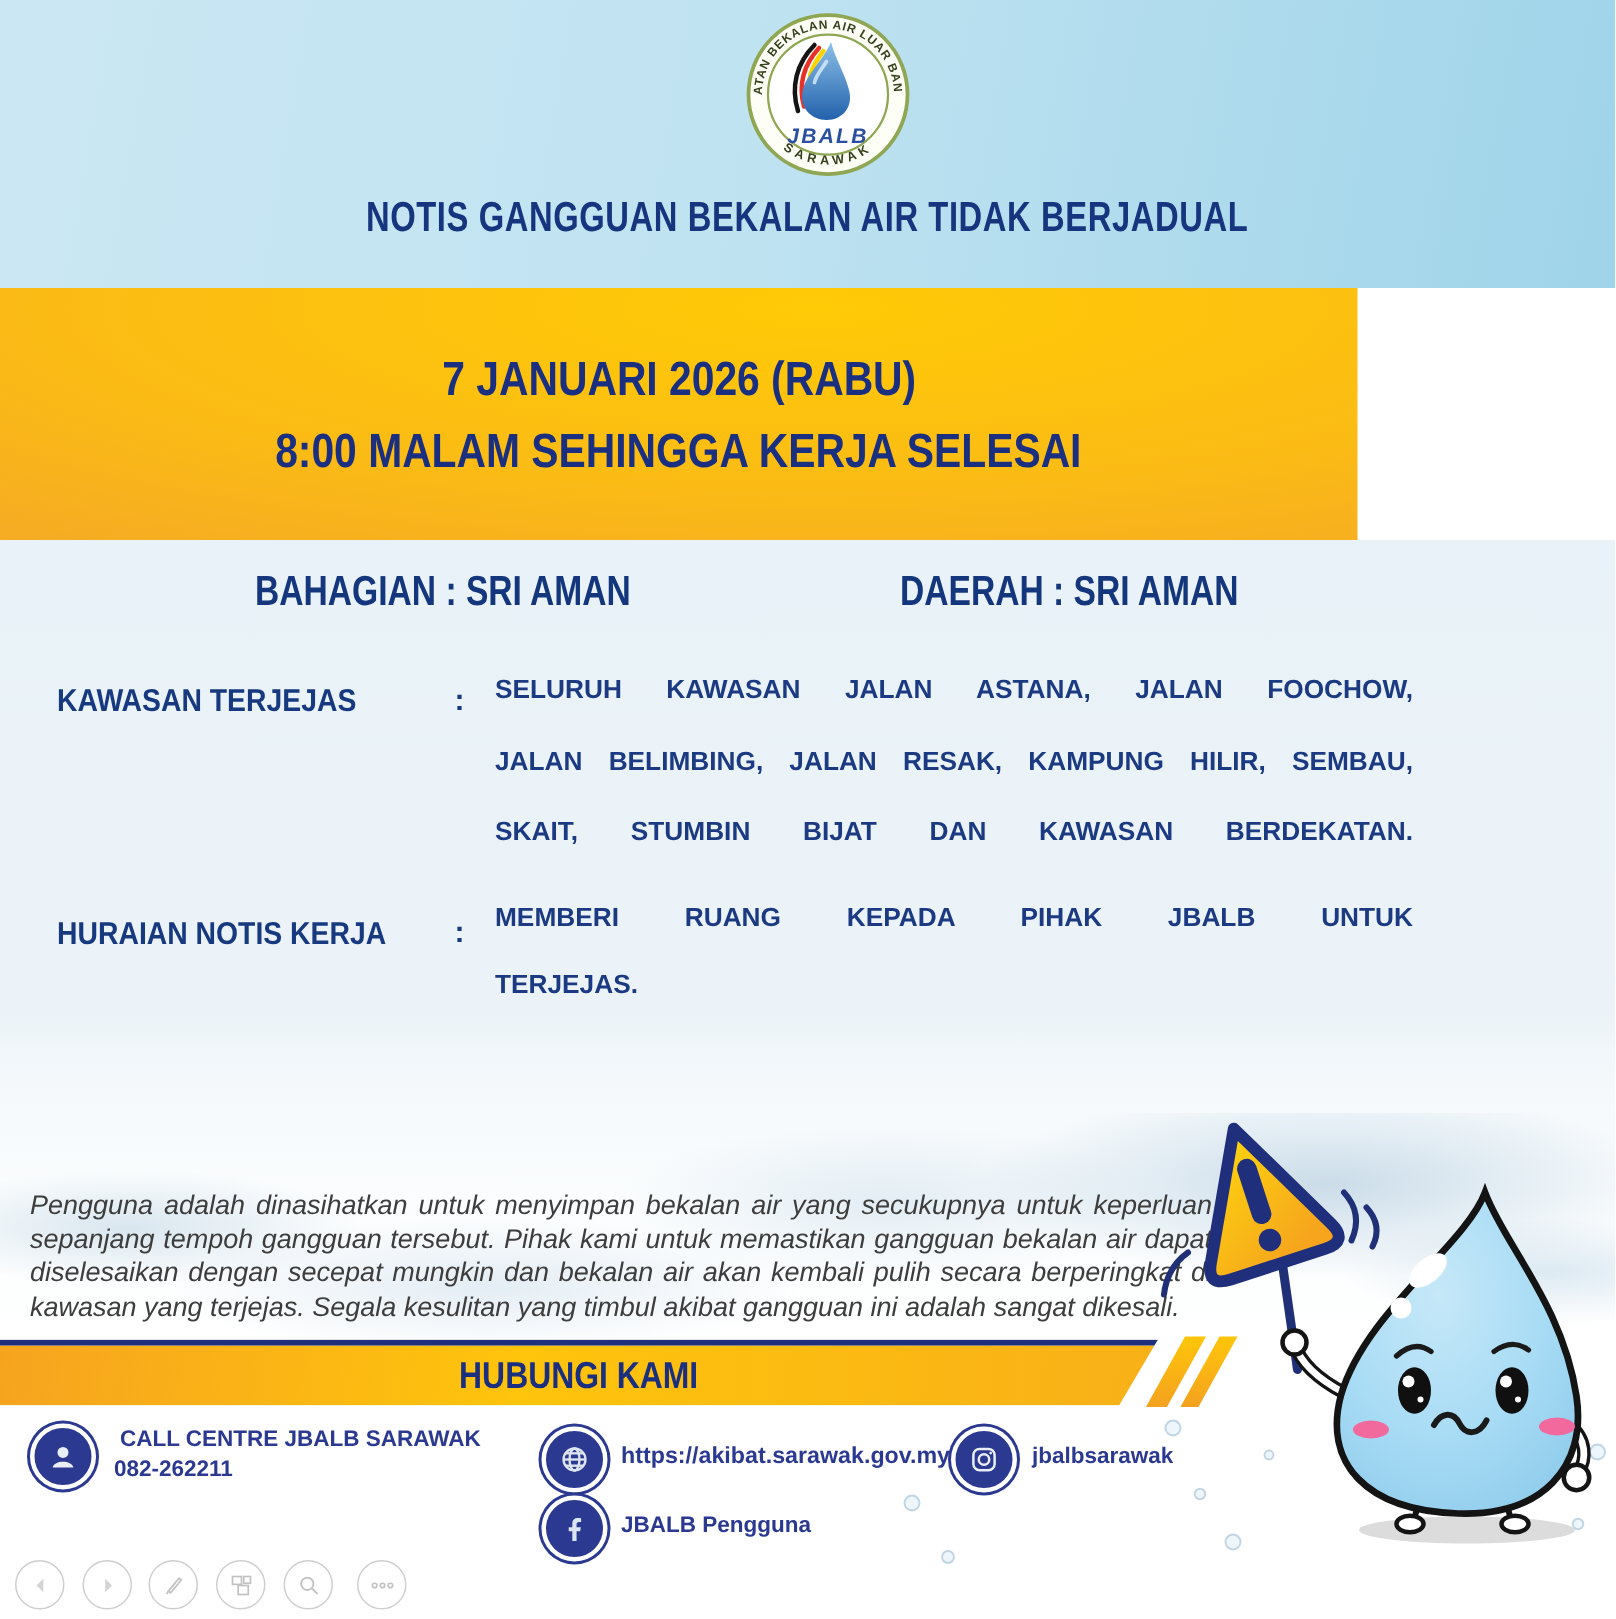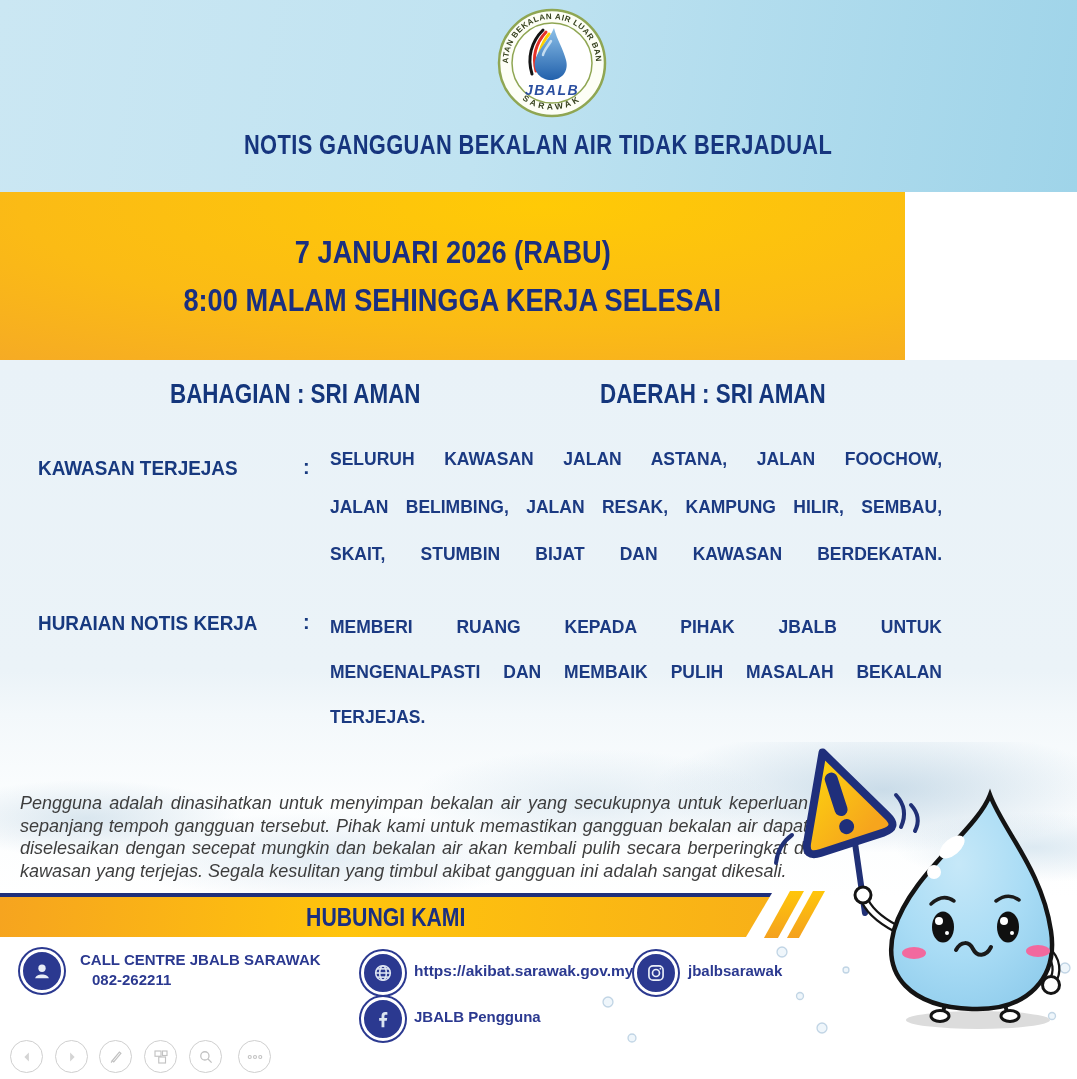--- a/index.html
+++ b/index.html
@@ -36,21 +36,21 @@
 
   .region-label{position:absolute;top:378px;font-size:28px;font-weight:bold;color:#14367c;}
 
   .col-label{position:absolute;font-size:21px;font-weight:bold;color:#17397f;white-space:nowrap;}
   .colon{position:absolute;font-size:20px;font-weight:bold;color:#17397f;}
   .jcol{position:absolute;left:330px;width:612px;font-weight:bold;color:#1b3a82;font-size:17.5px;z-index:2;}
   .jcol .jline{text-align:justify;text-align-last:justify;}
   .jcol .jleft{text-align:left;}
   .k-lines{top:428px;margin-top:16px;}
   .k-lines div{height:47.5px;line-height:30px;}
-  .h-lines{top:612px;}
+  .h-lines{top:596px;}
   .h-lines div{height:45px;line-height:30px;}
 
   .disclaimer{position:absolute;left:20px;top:792px;width:788px;z-index:2;
     font-style:italic;font-size:18px;color:#3d3d3d;font-weight:500;}
   .disclaimer div{height:22.5px;line-height:22.5px;white-space:nowrap;}
   .disclaimer .djust{text-align:justify;text-align-last:justify;white-space:normal;height:22.5px;}
 
   
   .contact-banner{position:absolute;left:0;top:893px;width:772px;height:40px;z-index:2;
     background:linear-gradient(95deg,#f6a41f 0%,#ffc40c 45%,#f8b018 100%);
@@ -139,21 +139,20 @@
     <div class="jline">JALAN BELIMBING, JALAN RESAK, KAMPUNG HILIR, SEMBAU,</div>
     <div class="jline">SKAIT, STUMBIN BIJAT DAN KAWASAN BERDEKATAN.</div>
   </div>
 
   <div class="col-label" style="left:38px;top:611px">
     <span class="squeezeL" style="transform:scaleX(.9)">HURAIAN NOTIS KERJA</span>
   </div>
   <div class="colon" style="left:303px;top:611px">:</div>
   <div class="jcol h-lines">
     <div class="jline">MEMBERI RUANG KEPADA PIHAK JBALB UNTUK</div>
-    <div class="jline">MENGENALPASTI DAN MEMBAIK PULIH MASALAH BEKALAN</div>
     <div class="jleft">TERJEJAS.</div>
   </div>
 
   <div class="disclaimer">
     <div class="djust">Pengguna adalah dinasihatkan untuk menyimpan bekalan air yang secukupnya untuk keperluan</div>
     <div class="djust">sepanjang tempoh gangguan tersebut. Pihak kami untuk memastikan gangguan bekalan air dapat</div>
     <div class="djust">diselesaikan dengan secepat mungkin dan bekalan air akan kembali pulih secara berperingkat di</div>
     <div>kawasan yang terjejas. Segala kesulitan yang timbul akibat gangguan ini adalah sangat dikesali.</div>
   </div>
 
@@ -163,21 +162,21 @@
   <div class="stripe stripe1"></div>
   <div class="stripe stripe2"></div>
 
   <div class="contact-icon" style="left:20px;top:949px">
     <svg width="22" height="22" viewBox="0 0 24 24">
       <circle cx="12" cy="9" r="4" fill="#e9eef7"></circle>
       <path d="M4.5,20 C5.5,14.5 18.5,14.5 19.5,20 Z" fill="#e9eef7"></path>
     </svg>
   </div>
   <div class="c-label" style="left:80px;top:951px">CALL CENTRE JBALB SARAWAK</div>
-  <div class="c-label" style="left:92px;top:971px">082-262211</div>
+  <div class="c-label" style="left:76px;top:971px">082-262211</div>
 
   <div class="contact-icon" style="left:361px;top:951px">
     <svg width="22" height="22" viewBox="0 0 24 24" fill="none" stroke="#dde5f2" stroke-width="1.7">
       <circle cx="12" cy="12" r="8"></circle>
       <ellipse cx="12" cy="12" rx="3.6" ry="8"></ellipse>
       <line x1="4" y1="12" x2="20" y2="12"></line>
       <line x1="5.2" y1="7.5" x2="18.8" y2="7.5"></line>
       <line x1="5.2" y1="16.5" x2="18.8" y2="16.5"></line>
     </svg>
   </div>

